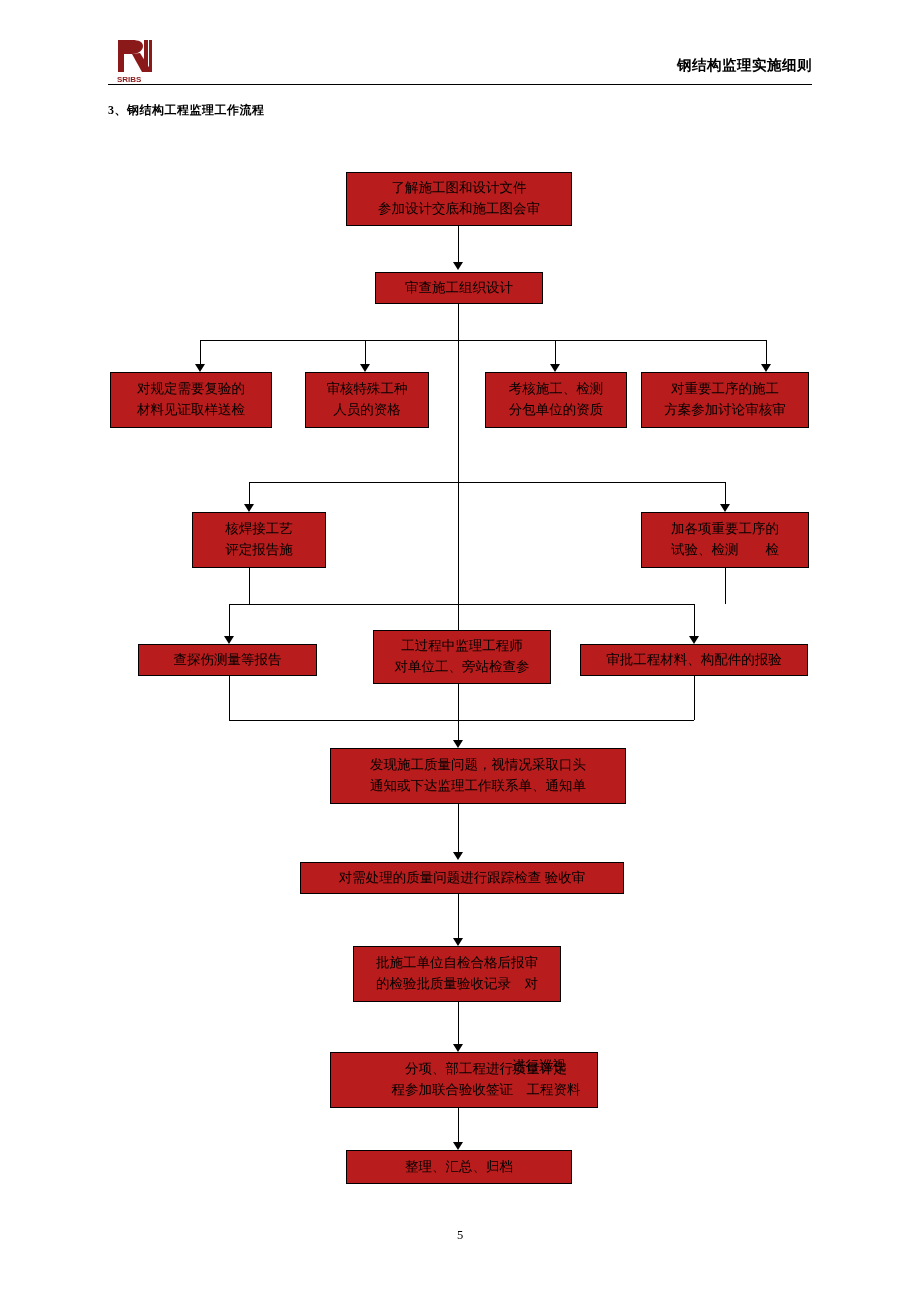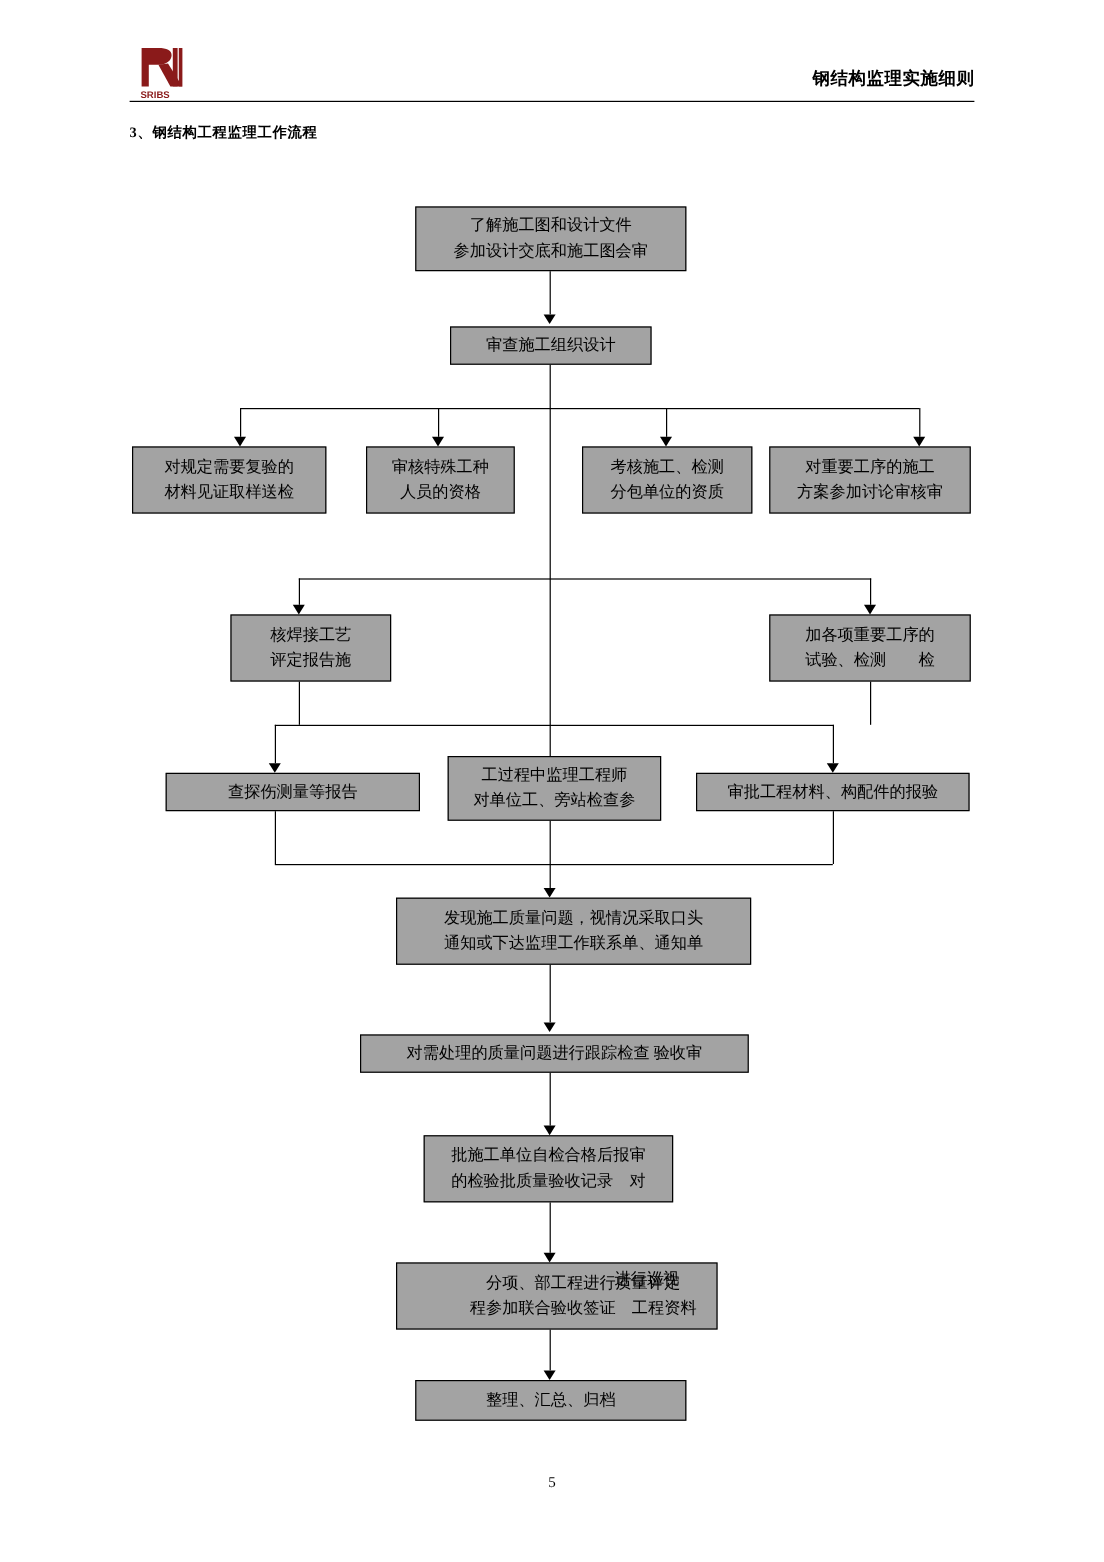--- a/index.html
+++ b/index.html
@@ -15,21 +15,21 @@
   .hdr-rule{position:absolute;left:108px;top:84px;width:704px;height:0;border-top:1.5px solid #000;}
   .hdr-title{position:absolute;right:0;top:20px;font-size:14.5px;font-weight:bold;letter-spacing:.5px;}
   .logo{position:absolute;left:0;top:0;width:58px;height:48px;}
 
   .doc-title{position:absolute;left:108px;top:102px;font-size:12px;font-weight:bold;letter-spacing:.5px;}
 
   .pageno{position:absolute;left:0;top:1228px;width:920px;text-align:center;font-size:12.5px;}
 
   
   .box{
-    position:absolute;border:1.1px solid #000;background:#a3a3a3;
+    position:absolute;border:1.1px solid #000;background:#b91c1c;
     display:flex;flex-direction:column;align-items:center;justify-content:center;
     font-size:13.5px;line-height:1.55;text-align:center;box-sizing:border-box;
     white-space:pre-line;
   }
   .ln{position:absolute;background:#000;}
   .ln.h{height:1.2px;}
   .ln.v{width:1.2px;}
   .arw{position:absolute;width:0;height:0;border-left:5px solid transparent;border-right:5px solid transparent;border-top:8px solid #000;}
 </style>
 </head>
@@ -70,21 +70,21 @@
 
   <div class="box" style="left:641px;top:372px;width:168px;height:56px;">对重要工序的施工
 方案参加讨论审核审</div>
 
   <div class="box" style="left:192px;top:512px;width:134px;height:56px;">核焊接工艺
 评定报告施</div>
 
   <div class="box" style="left:641px;top:512px;width:168px;height:56px;">加各项重要工序的
 试验、检测　　检</div>
 
-  <div class="box" style="left:138px;top:644px;width:212px;height:32px;">查探伤测量等报告</div>
+  <div class="box" style="left:138px;top:644px;width:179px;height:32px;">查探伤测量等报告</div>
 
   <div class="box" style="left:373px;top:630px;width:178px;height:54px;">工过程中监理工程师
 对单位工、旁站检查参</div>
 
   <div class="box" style="left:580px;top:644px;width:228px;height:32px;">审批工程材料、构配件的报验</div>
 
   <div class="box" style="left:330px;top:748px;width:296px;height:56px;">发现施工质量问题，视情况采取口头
 通知或下达监理工作联系单、通知单</div>
 
   <div class="box" style="left:300px;top:862px;width:324px;height:32px;">对需处理的质量问题进行跟踪检查 验收审</div>

